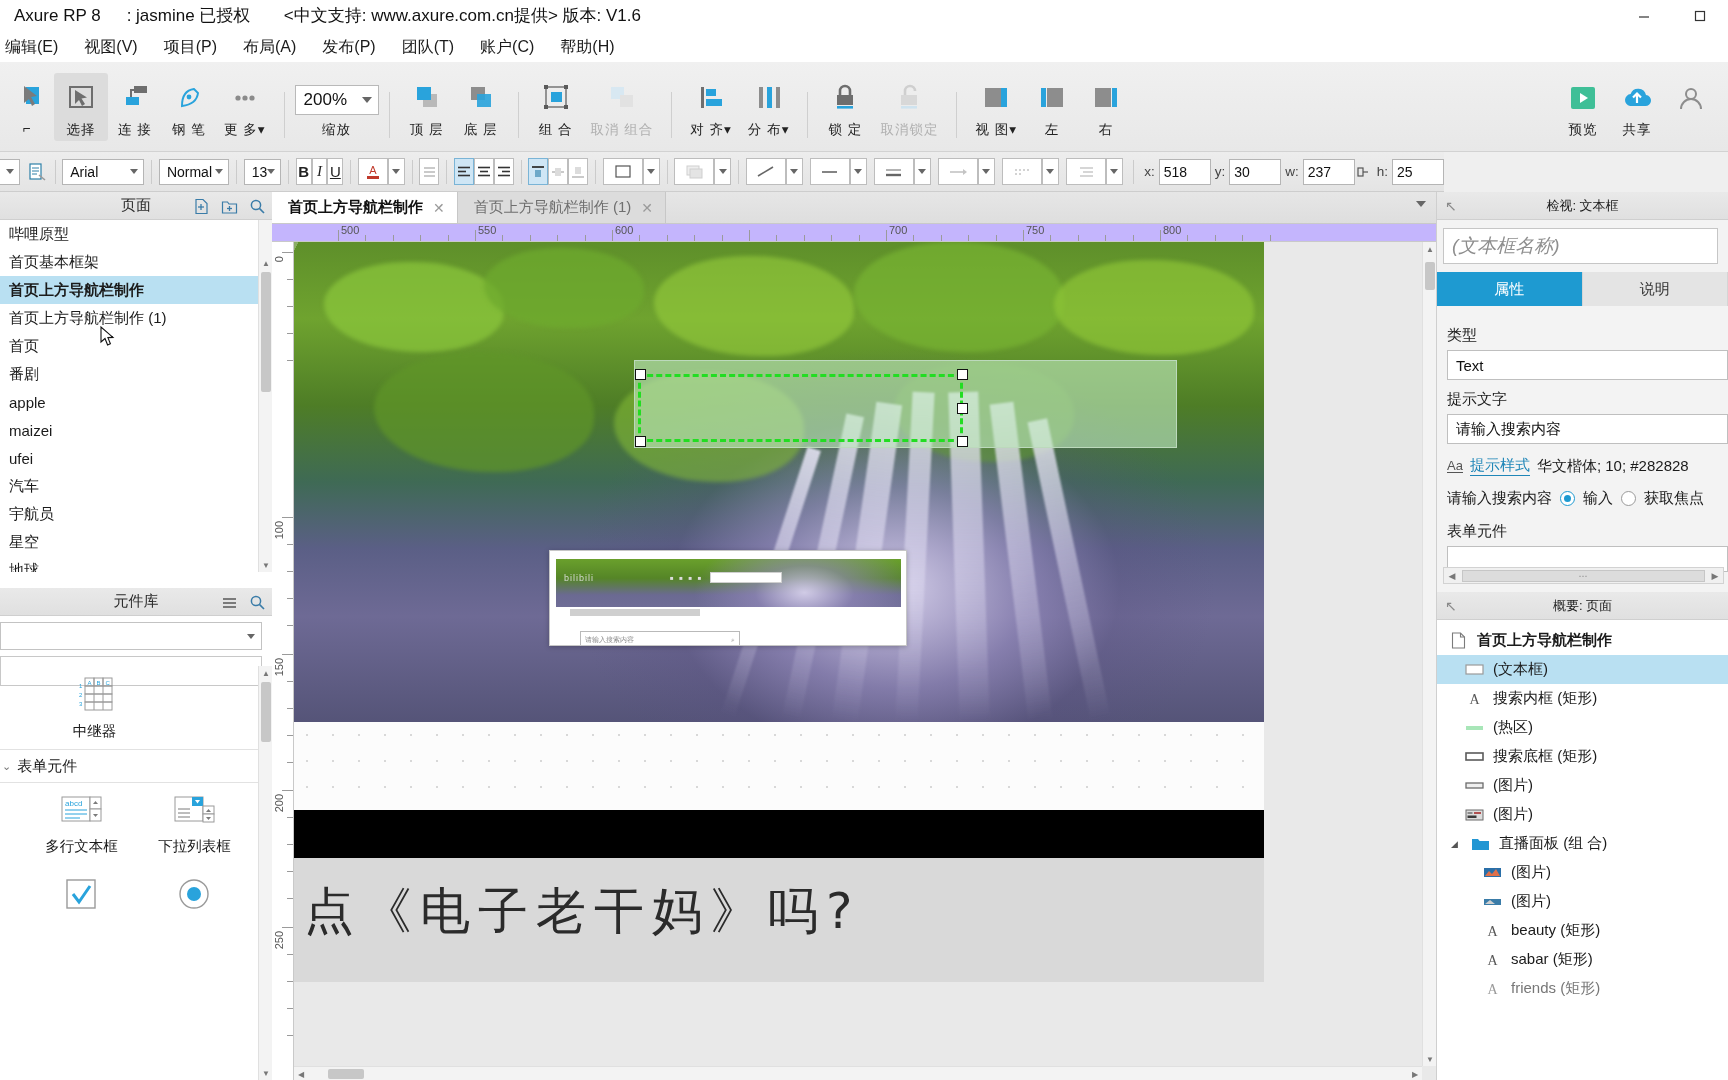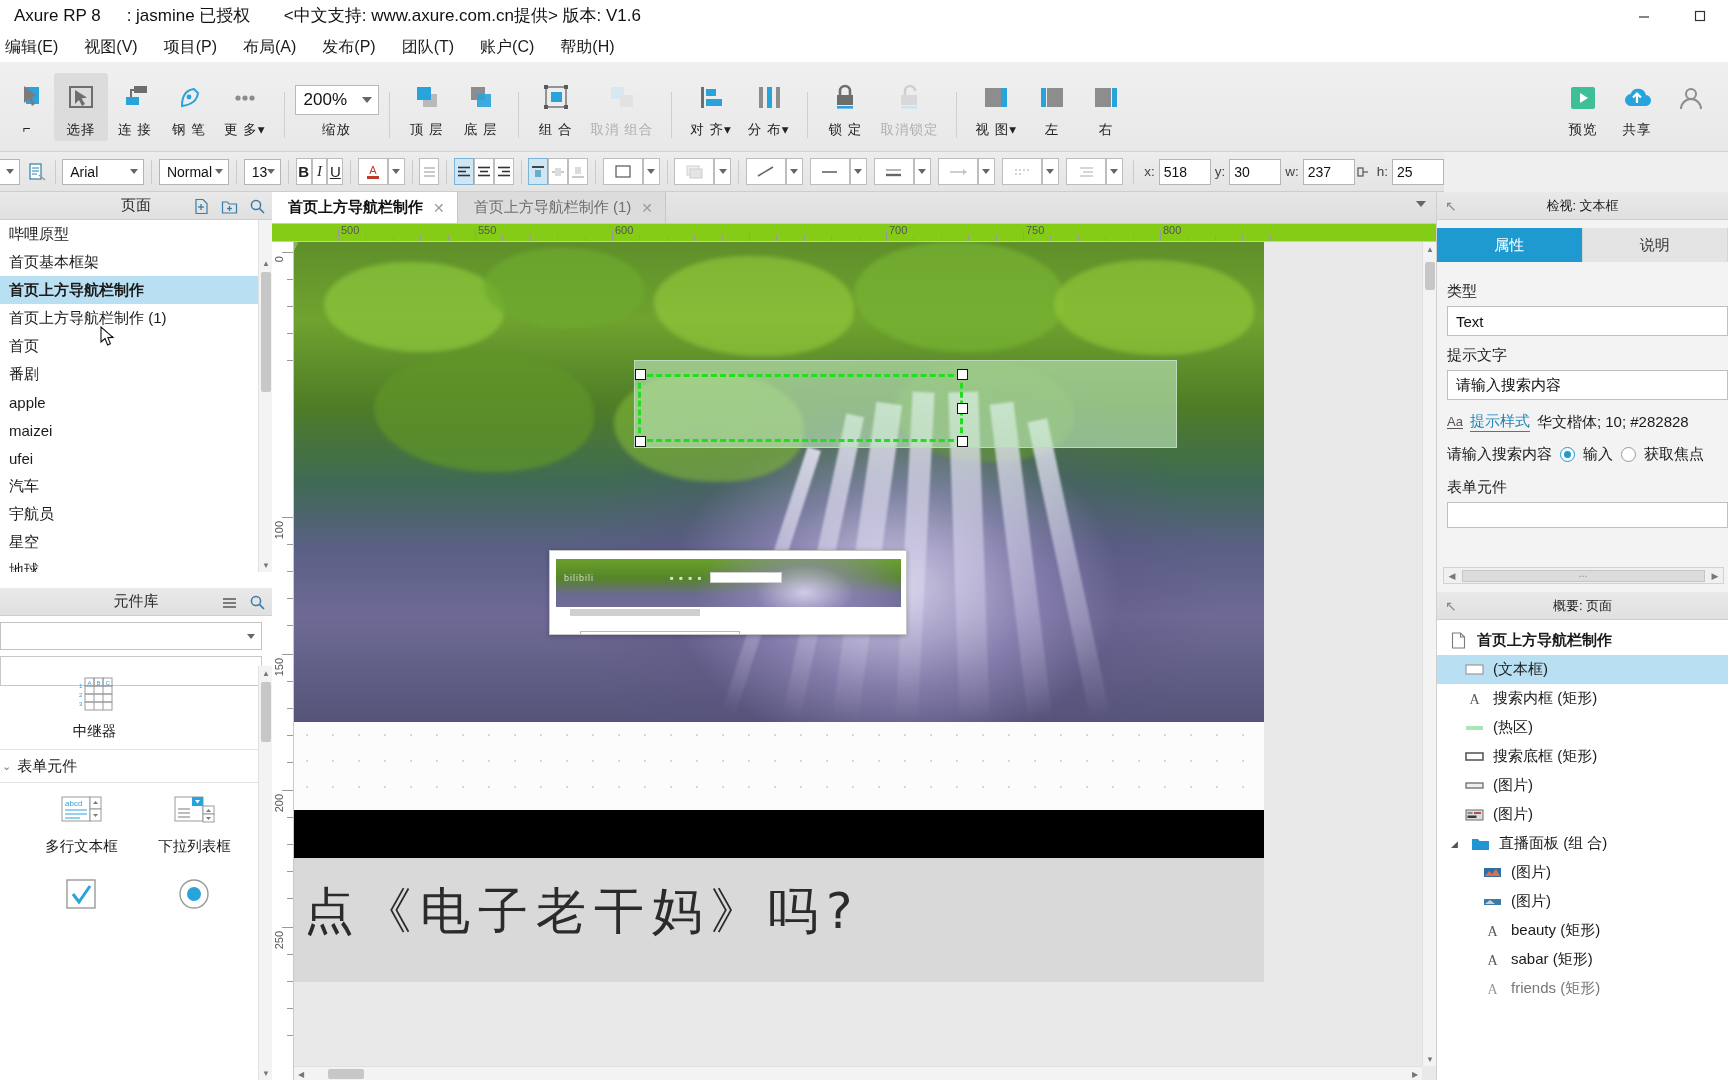--- a/index.html
+++ b/index.html
@@ -133,21 +133,21 @@
   }
   .tab{
     height:31px; padding:0 12px 0 16px; display:flex; align-items:center; gap:10px;
     font-size:15px; color:#6f6f6f; background:#dcdcdc; border-right:1px solid #c7c7c7;
   }
   .tab.active{ background:#ffffff; color:#111; font-weight:bold; }
   .tab .x{ color:#9a9a9a; font-size:14px; }
   .tab-caret{ position:absolute; right:10px; top:9px; }
 
   .ruler-h{
-    position:absolute; left:0; right:0; top:32px; height:18px; background:#84cc16;
+    position:absolute; left:0; right:0; top:32px; height:18px; background:#c4b5fd;
     border-bottom:1px solid #c9c9c9; overflow:hidden;
   }
   .ruler-v{
     position:absolute; left:0; top:50px; bottom:0; width:22px; background:#fff;
     border-right:1px solid #c9c9c9; overflow:hidden;
   }
   .rt{ position:absolute; bottom:0; width:1px; height:6px; background:#9a9a9a;}
   .rt.maj{ height:11px; }
   .rlab{ position:absolute; top:0px; font-size:11px; color:#555; }
   .rvt{ position:absolute; right:0; height:1px; width:6px; background:#9a9a9a;}
@@ -191,21 +191,21 @@
     background:rgba(190,232,190,.62); border:1px solid #bcd9bc;
   }
   .sel-dash{
     position:absolute; left:344px; top:132px; width:325px; height:68px;
     border:3px dashed #22dd22;
   }
   .handle{ position:absolute; width:11px; height:11px; background:#fff; border:1.6px solid #111; }
 
   
   .overlay{
-    position:absolute; left:255px; top:308px; width:358px; height:85px;
+    position:absolute; left:255px; top:308px; width:358px; height:96px;
     background:#fff; border:1px solid #c6c6c6; box-shadow:0 1px 5px rgba(0,0,0,.25);
     overflow:hidden;
   }
   .ov-photo{
     position:absolute; left:6px; top:8px; width:345px; height:48px;
     background:
       radial-gradient(ellipse 110px 60px at 72% 70%, rgba(214,208,235,.95) 0%, rgba(150,140,190,.6) 45%, rgba(0,0,0,0) 100%),
       linear-gradient(180deg,#6aa02c 0%,#558527 40%,#6b6a92 75%,#6f6d96 100%);
   }
   .ov-logo{ position:absolute; left:14px; top:22px; font-size:9px; color:#e7e7e7;
@@ -1081,20 +1081,21 @@
   <svg class="cursor" viewBox="0 0 16 22">
     <path d="M1 1 L1 16 L5 12.5 L7.6 19 L10.4 17.8 L7.9 11.6 L13 11.4 Z" fill="#fff" stroke="#111" stroke-width="1.1"></path>
   </svg>
 
   <div class="right">
     <div class="insp-head">
       <span class="arrow">↖</span>
       <span class="ph-title">检视: 文本框</span>
     </div>
 
+    <div class="name-field">(文本框名称)</div>
 
     <div class="tabs2">
       <div class="tab2 on">属性</div>
       <div class="tab2">说明</div>
     </div>
 
     <div class="insp-body">
       <div class="fl">类型</div>
       <div class="fv">Text</div>
 

